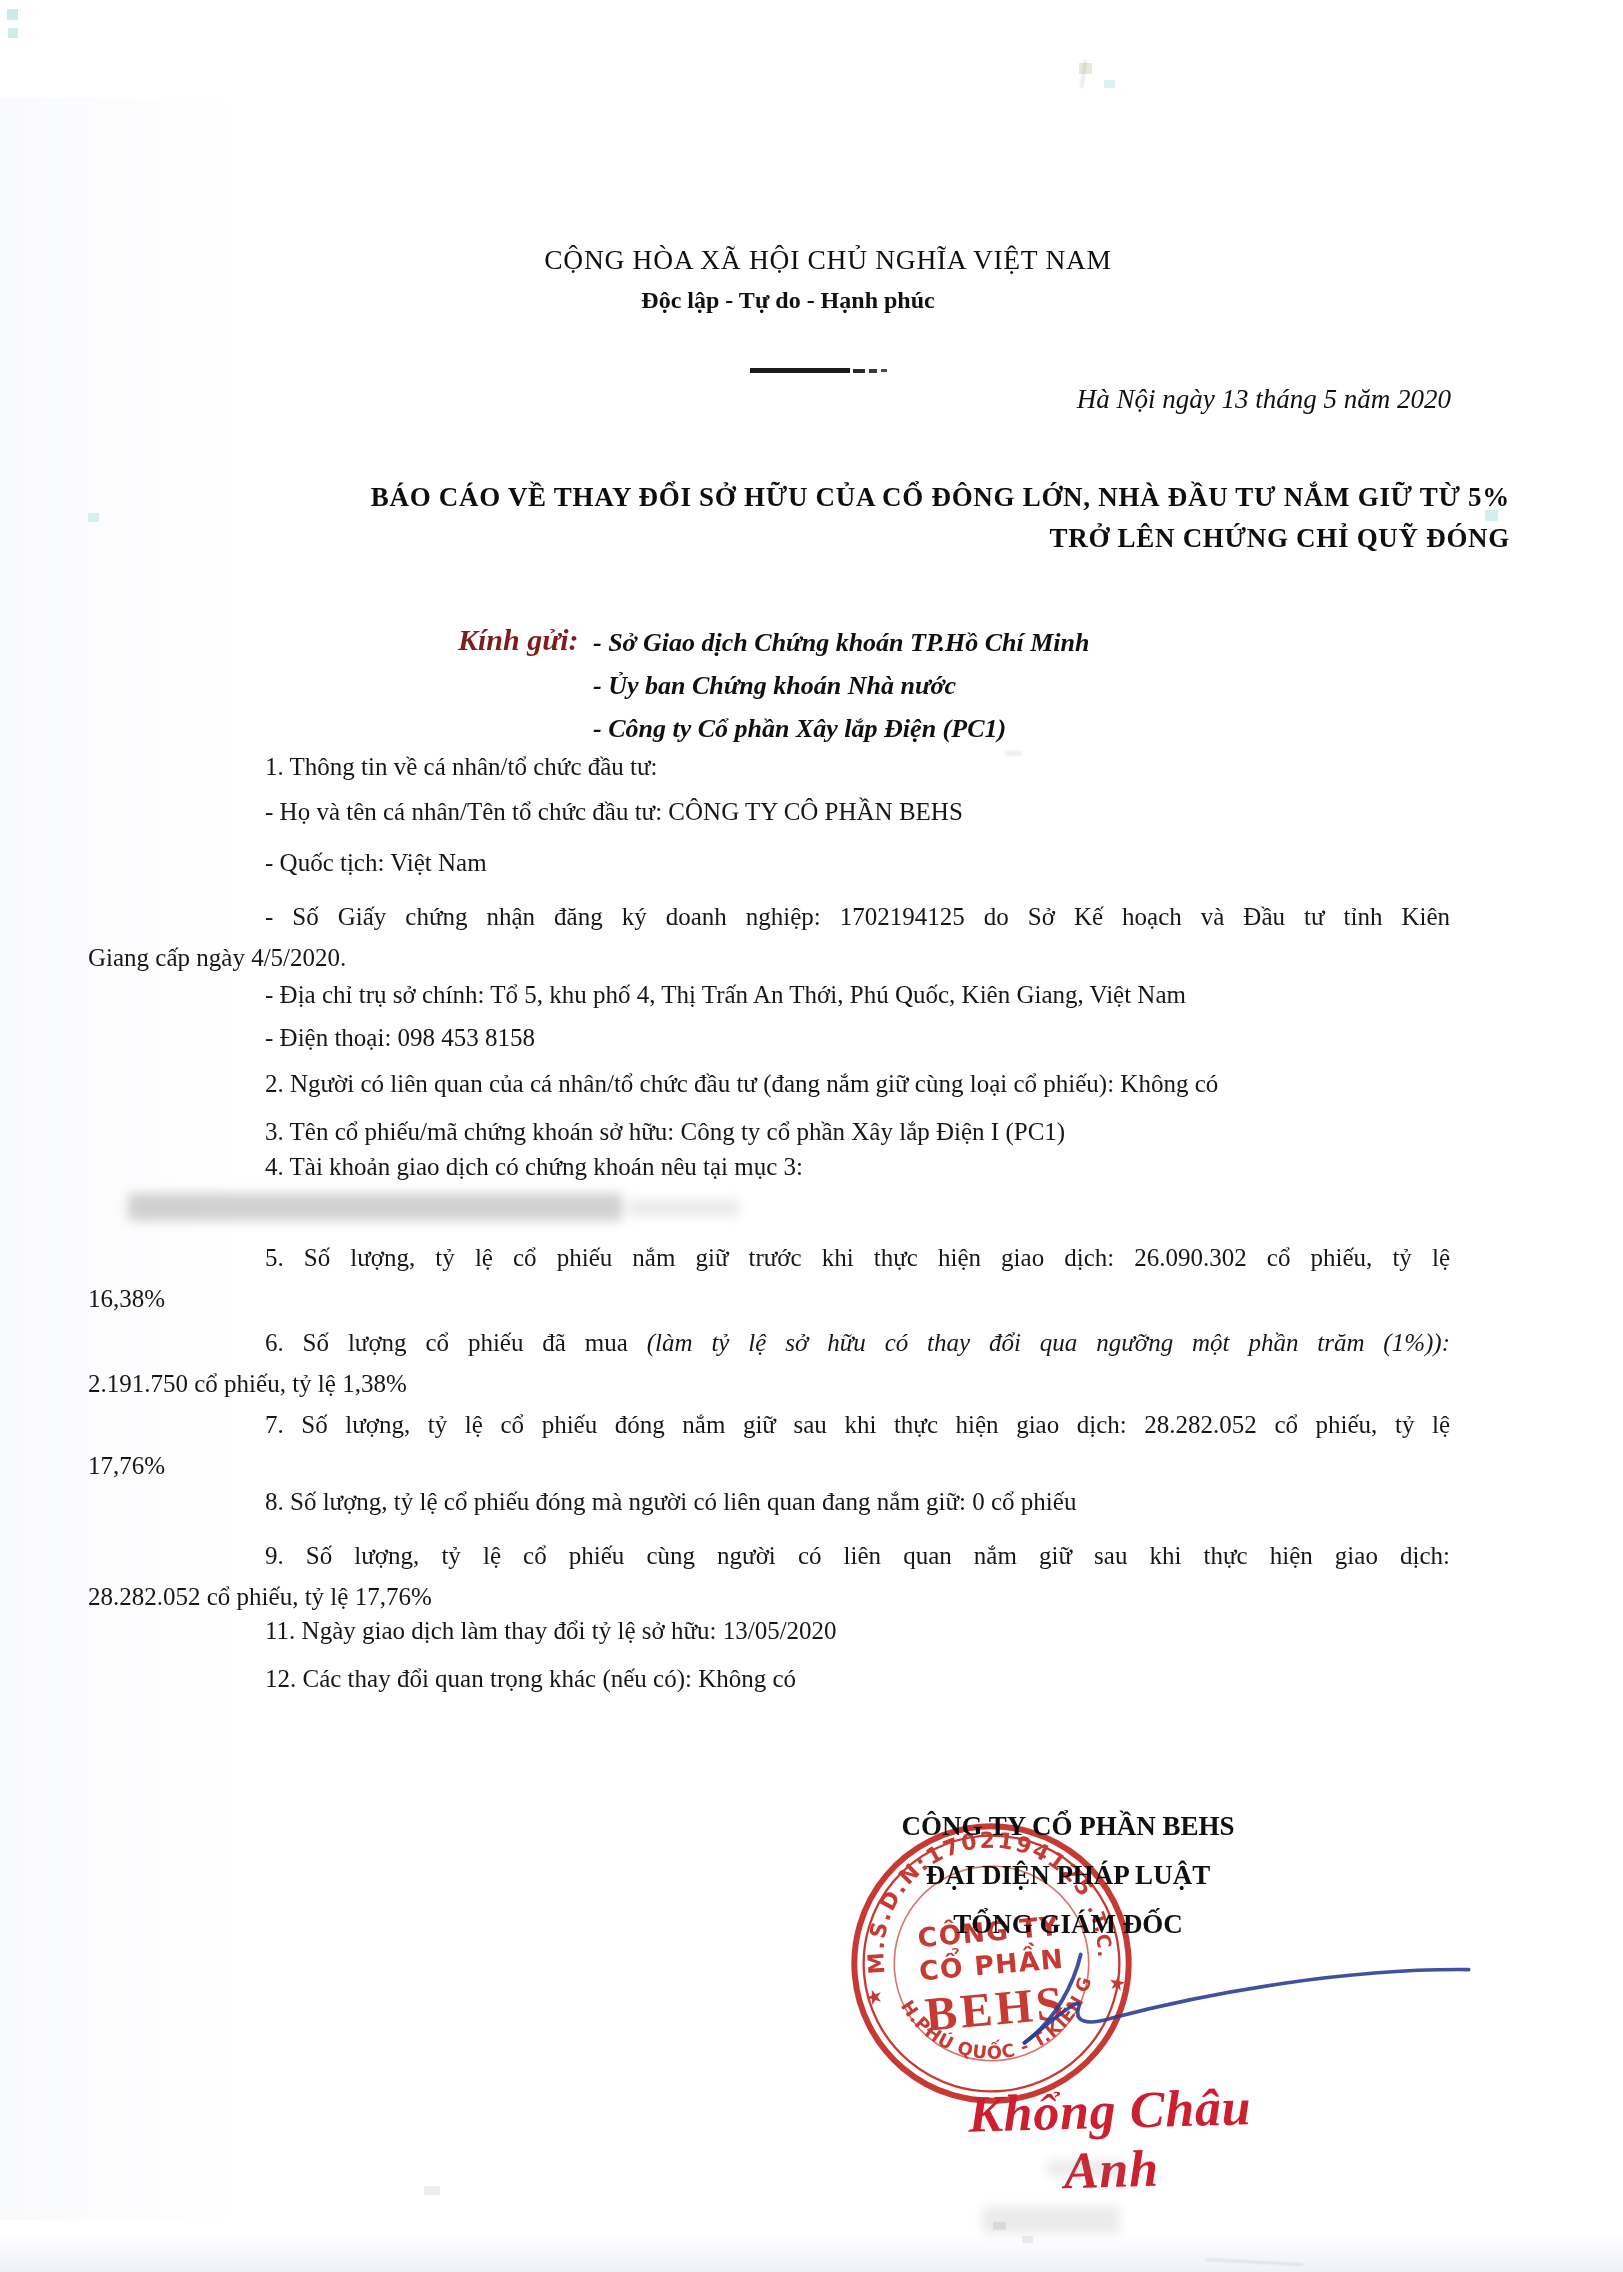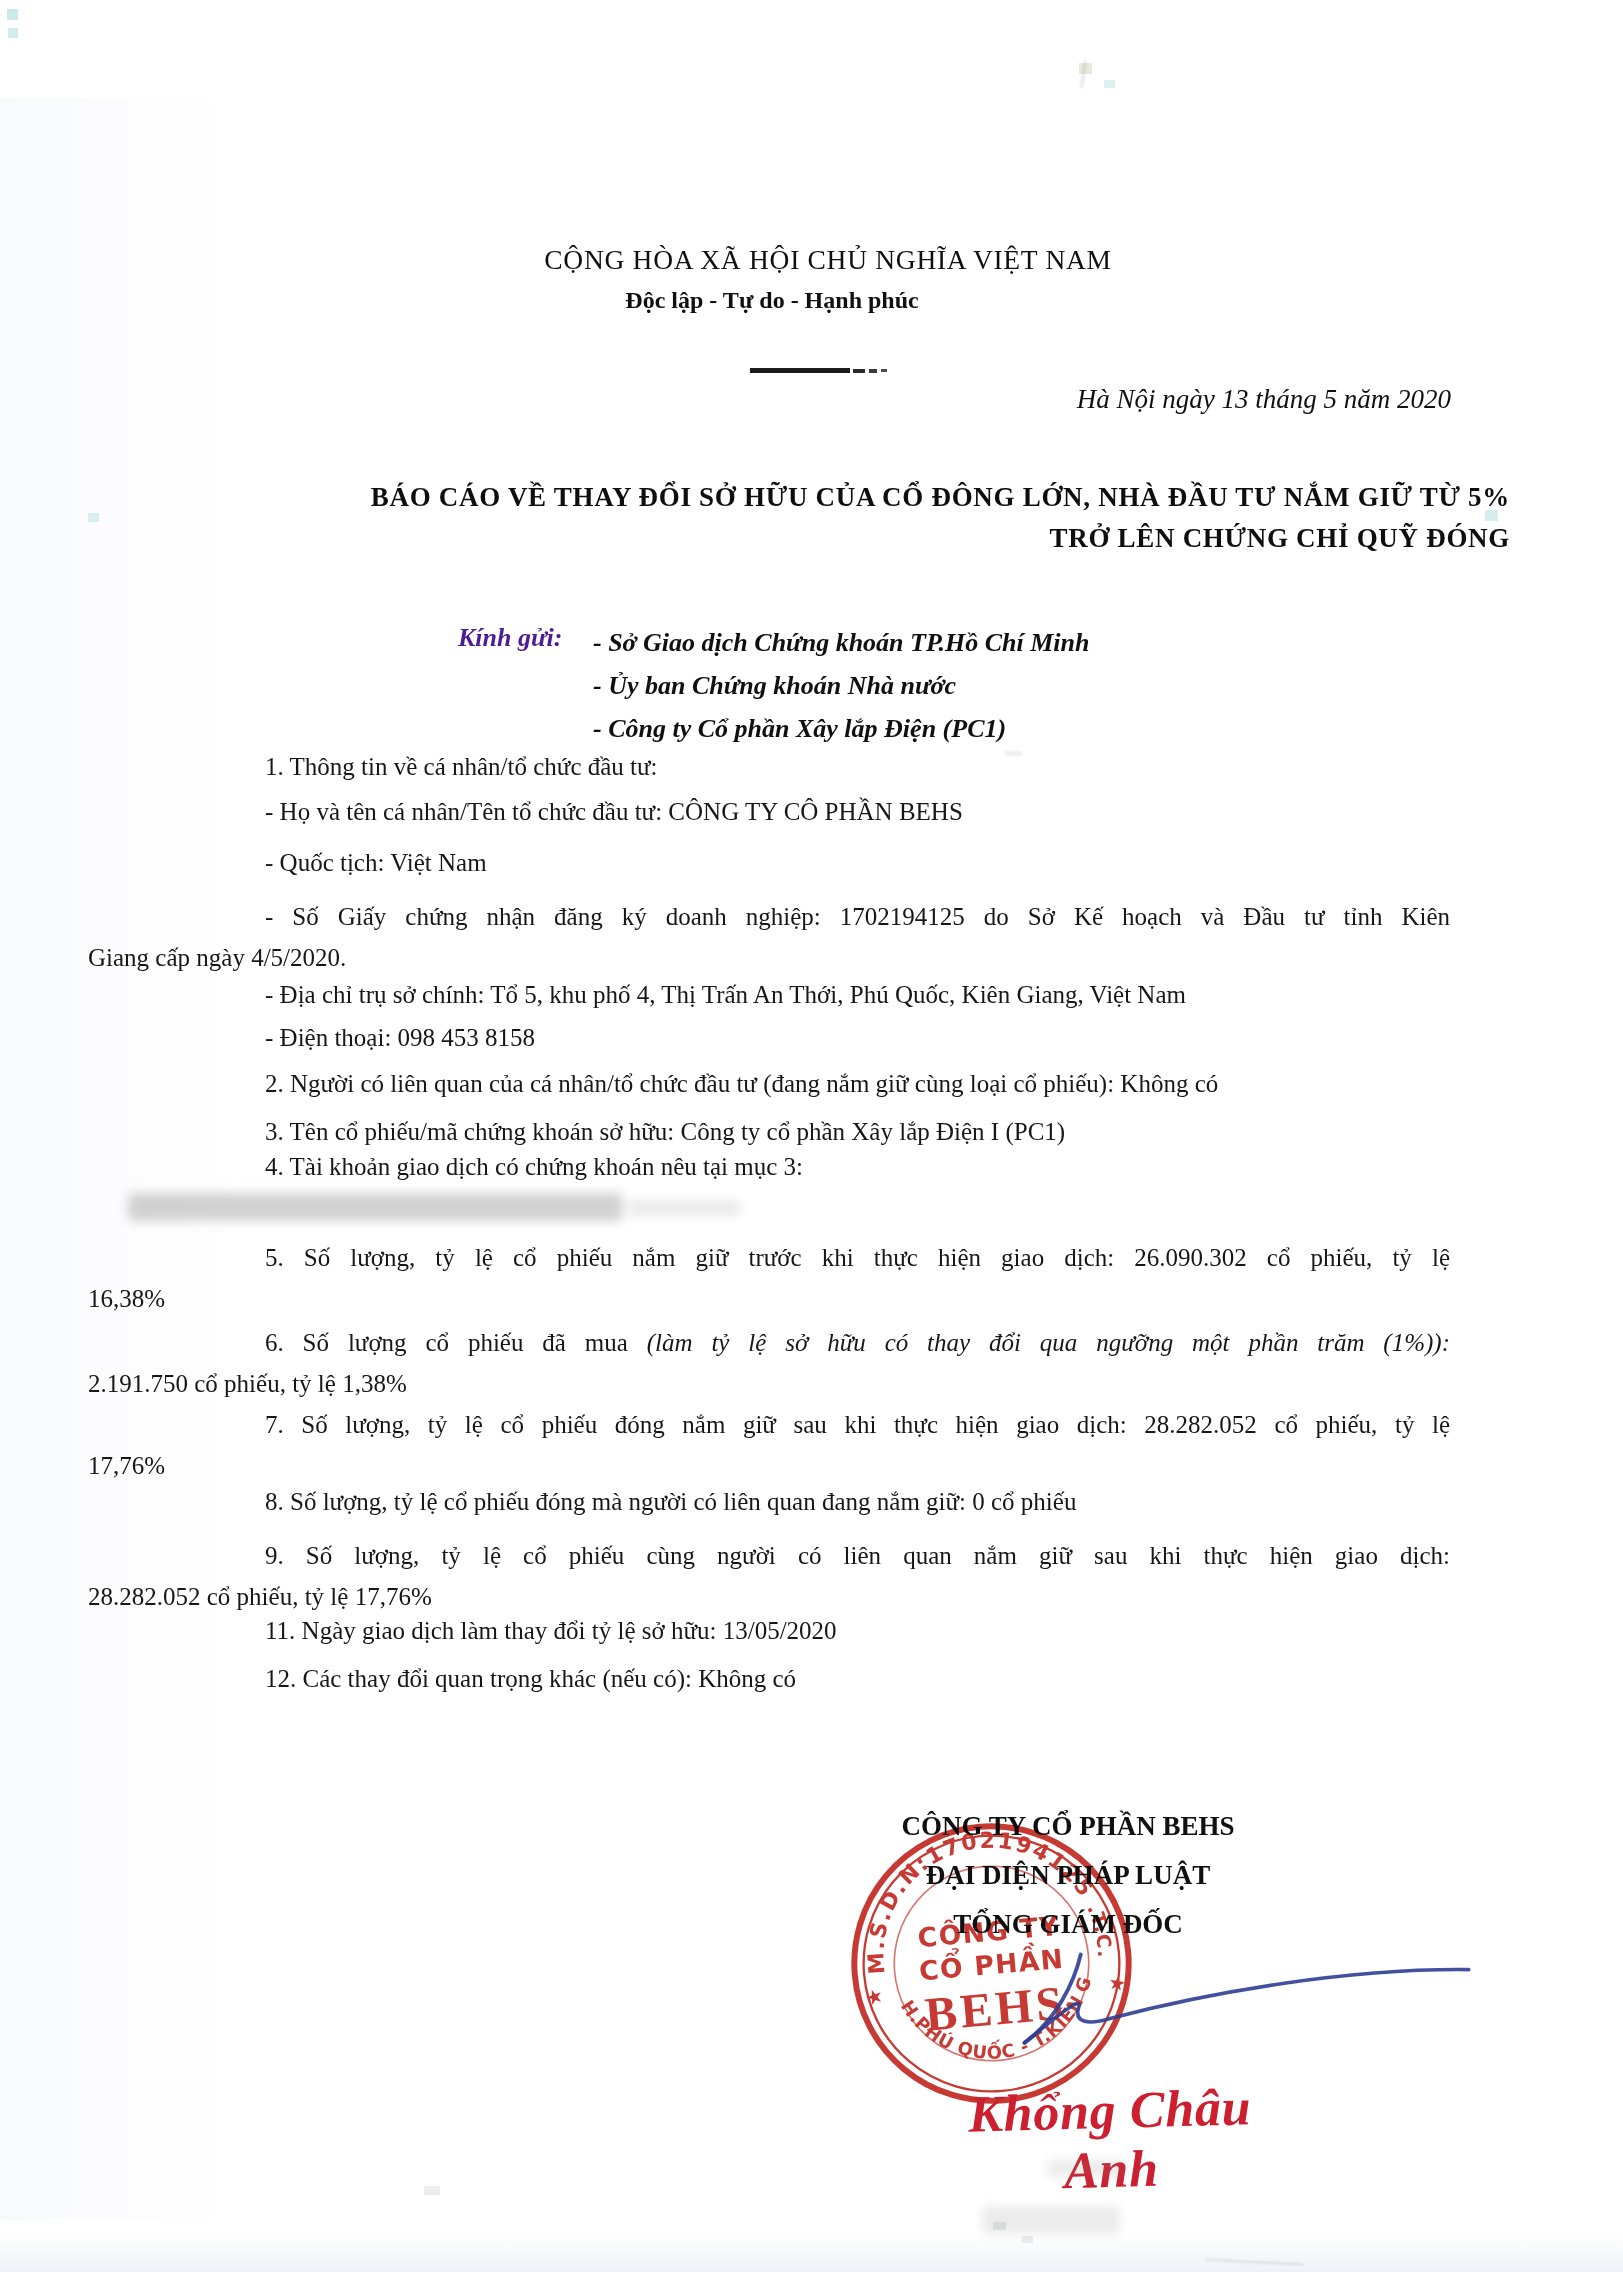--- a/index.html
+++ b/index.html
@@ -12,40 +12,40 @@
     color:#161616;
   }
   .abs{position:absolute;}
   
   .nat-title{
     left:0;top:244px;width:1624px;text-align:center;
     font-size:27.5px;font-weight:normal;letter-spacing:0.7px;color:#101010;padding-left:16px;
   }
   .motto{
     left:0;top:287px;width:1544px;text-align:center;
-    font-size:24px;font-weight:bold;color:#101010;
+    font-size:24px;font-weight:bold;color:#101010;padding-left:16px;
   }
   .rule-main{left:750px;top:368px;width:100px;height:4.6px;background:#1b1b1b;}
   .rule-d1{left:853px;top:369px;width:11.8px;height:3.9px;background:#2a2a2a;}
   .rule-d2{left:869px;top:369px;width:7.9px;height:3.9px;background:#3a3a3a;}
   .rule-d3{left:881px;top:369px;width:5.9px;height:3.3px;background:#4a4a4a;}
   .date-line{
     left:0;top:384px;width:1451px;text-align:right;
     font-size:27px;font-style:italic;color:#101010;
   }
   .doc-title{
     left:0;width:1510px;text-align:right;
     font-size:27px;font-weight:bold;letter-spacing:0.7px;color:#0e0e0e;
   }
   .doc-title.t1{top:482px;}
   .doc-title.t2{top:523px;}
   
   .kg-label{
     left:458px;top:623px;
-    font-size:26px;font-weight:bold;font-style:italic;color:#4c1d95;
+    font-size:30px;font-weight:bold;font-style:italic;color:#7f1d1d;
   }
   .kg-items{
     left:593px;top:621px;width:786px;
     font-size:26px;font-weight:bold;font-style:italic;line-height:43px;color:#101010;
   }
   
   #body-text{
     position:absolute;left:88px;top:751px;width:1362px;
     font-size:25px;line-height:31px;color:#171717;
   }

